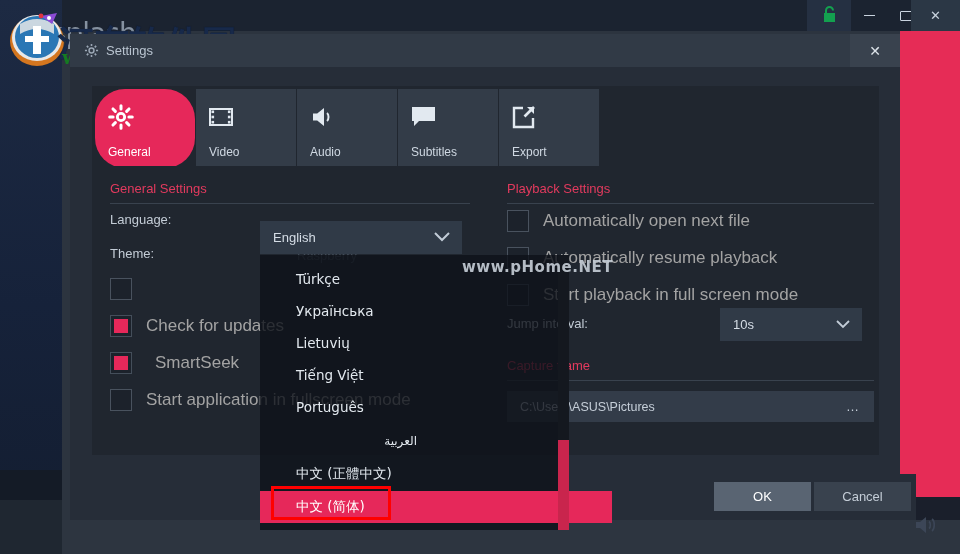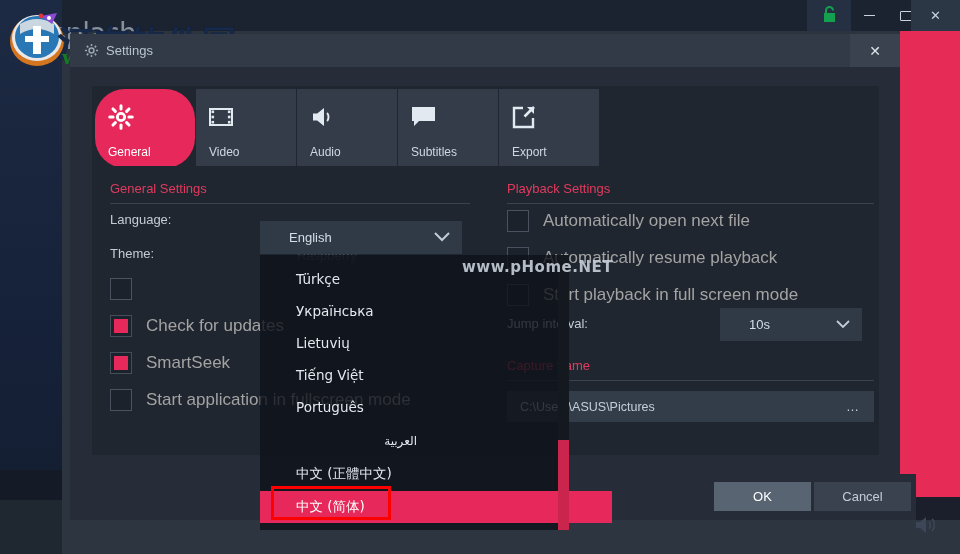--- a/index.html
+++ b/index.html
@@ -274,21 +274,21 @@
     color: #a3a3a3;
     white-space: nowrap;
   }
 
   .combo {
     position: absolute;
     height: 33px;
     background: #303a47;
     display: flex;
     align-items: center;
-    padding: 0 29px;
+    padding: 0 13px;
     color: #d5dde6;
     font-size: 13px;
   }
   .combo .chev {
     position: absolute;
     right: 12px;
     color: #c2ccd7;
     font-size: 11px;
   }
 
@@ -518,21 +518,21 @@
         <div class="field-label" style="left:18px; top:80px;">Theme:</div>
         <div class="field-label" style="left:205px; top:82px; color:#444e5a;">Raspberry</div>
 
         <div class="checkbox-row" style="left:18px; top:112px;">
           <span class="cbox"></span>
         </div>
         <div class="checkbox-row" style="left:18px; top:149px;">
           <span class="cbox checked"></span>
           <span class="cbox-label">Check for updates</span>
         </div>
-        <div class="checkbox-row" style="left:18px; top:186px;">
+        <div class="checkbox-row" style="left:18px; top:186px;gap:9px;">
           <span class="cbox checked"></span>
           <span class="cbox-label">SmartSeek</span>
         </div>
         <div class="checkbox-row" style="left:18px; top:223px;">
           <span class="cbox"></span>
           <span class="cbox-label">Start application in fullscreen mode</span>
         </div>
       </div>
 
       <div class="panel-right">

